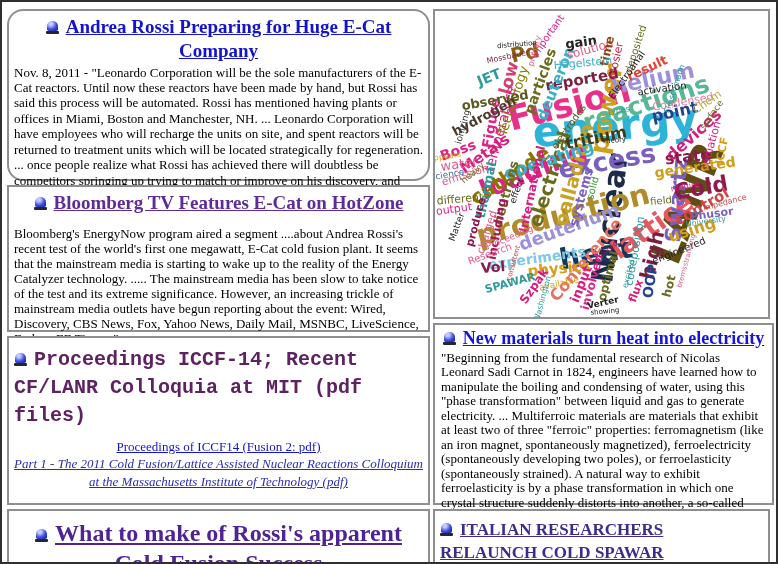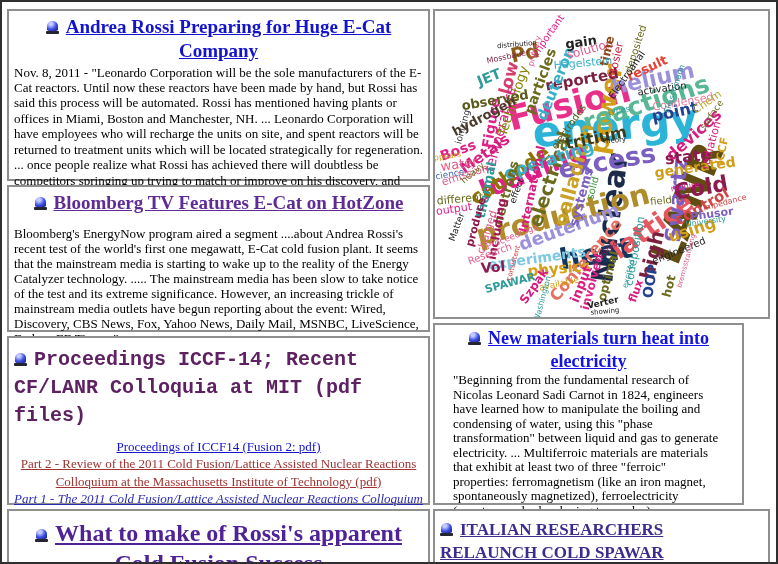--- a/index.html
+++ b/index.html
@@ -5,26 +5,26 @@
   html,body{margin:0;padding:0;background:#fff;}
   .page{
     position:relative;width:778px;height:564px;box-sizing:border-box;
     border:2px solid #2f2f2f;background:#fff;overflow:hidden;
     font-family:"Liberation Serif",serif;color:#000;
   }
   .cell{
     position:absolute;box-sizing:border-box;background:#fff;
     border:2px solid #8f8f8f;
   }
-  #cellA{left:5px;top:7px;width:423px;height:172px;padding:2px 5px;}
+  #cellA{left:5px;top:7px;width:423px;height:172px;padding:2px 5px;border-radius:16px;}
   #cellB{left:5px;top:183px;width:423px;height:147px;padding:2px 5px;}
   #cellC{left:5px;top:334px;width:423px;height:169px;padding:5px 5px;}
   #cellD{left:5px;top:507px;width:423px;height:80px;padding:5px 5px;}
   #cellE{left:431px;top:7px;width:337px;height:310px;}
-  #cellF{left:431px;top:321px;width:311px;height:182px;padding:2px 18px;}
+  #cellF{left:431px;top:321px;width:341px;height:182px;padding:2px 6px;}
   #cellG{left:431px;top:507px;width:337px;height:80px;padding:6px 5px;}
 
   .title{text-align:center;font-weight:bold;font-size:19px;line-height:1.25;margin:2px 0 0;}
   .title .tl{text-decoration:underline;cursor:pointer;}
   .title-left{text-align:left;}
   .no-underline .tl{text-decoration:none;cursor:default;font-family:Liberation Mono, monospace;}
   #cellC .title{font-size:20px;line-height:1.3;}
   #cellF .title{font-size:18px;margin-top:0;}
   #cellD .title{font-size:24px;}
   #cellG .title{font-size:17px;line-height:1.35;}
@@ -73,21 +73,20 @@
     </div>
     <div class="body">Bloomberg's EnergyNow program aired a segment ....about Andrea Rossi's recent test of the world's first one megawatt, E-Cat cold fusion plant. It seems that the mainstream media is starting to wake up to the reality of the Energy Catalyzer technology. ..... The mainstream media has been slow to take notice of the test and its extreme significance. However, an increasing trickle of mainstream media outlets have begun reporting about the event: Wired, Discovery, CBS News, Fox, Yahoo News, Daily Mail, MSNBC, LiveScience, Forbes, EE Times. "</div>
   </div>
 
   <div class="cell" id="cellC">
     <div class="title title-left no-underline">
       <span class="siren"></span><span class="tl" style="color: rgb(94, 33, 97);">Proceedings ICCF-14; Recent CF/LANR Colloquia at MIT (pdf files)</span>
     </div>
     <div class="plinks">
         <a style="color: rgb(20, 20, 204);">Proceedings of ICCF14 (Fusion 2: pdf)</a>
-        <a style="color: rgb(160, 51, 51);">Part 2 - Review of the 2011 Cold Fusion/Lattice Assisted Nuclear Reactions Colloquium  at the Massachusetts Institute of Technology (pdf)</a>
         <a style="color: rgb(42, 42, 184); font-style: italic;">Part 1 - The 2011 Cold Fusion/Lattice Assisted Nuclear Reactions Colloquium  at the Massachusetts Institute of Technology (pdf)</a>
       </div>
   </div>
 
   <div class="cell" id="cellD">
     <div class="title">
       <span class="siren"></span><a class="tl" style="color: rgb(79, 34, 150);">What to make of Rossi's apparent Cold Fusion Success</a>
     </div>
 
   </div>

